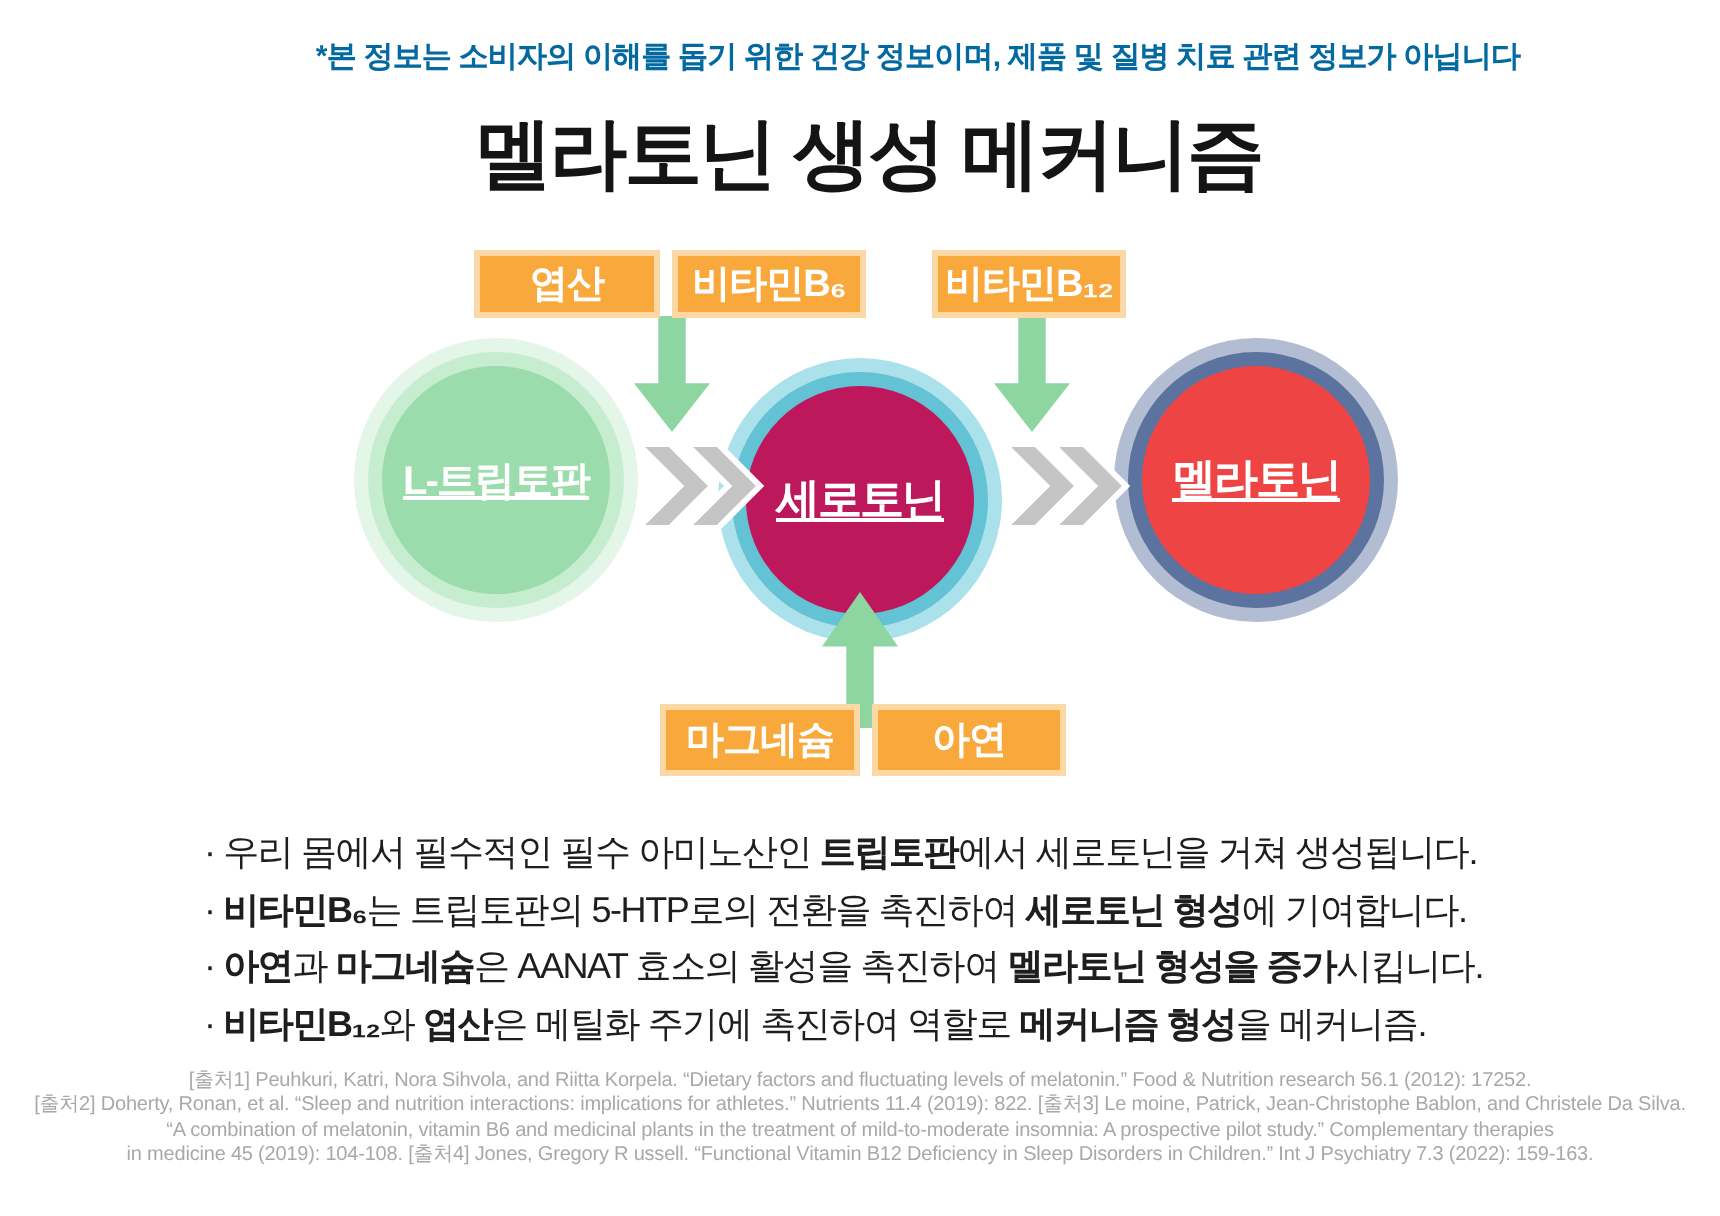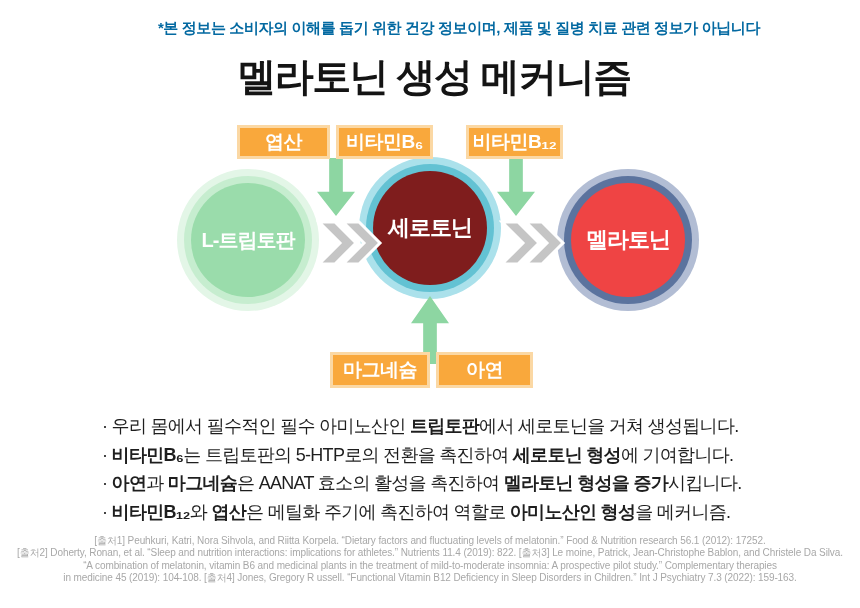--- a/index.html
+++ b/index.html
@@ -39,24 +39,25 @@
     position:absolute; left:411px; top:296px; width:38px; height:68px;
     background:#8DD6A2; z-index:3;
     clip-path: polygon(50% 0, 100% 40%, 68% 40%, 68% 100%, 32% 100%, 32% 40%, 0 40%);
   }
   
   .circle {
     position:absolute; width:114px; height:114px; border-radius:50%;
     display:flex; align-items:center; justify-content:center;
     color:#ffffff; font-weight:800; font-size:22px; letter-spacing:-1px; z-index:1;
     text-align:center;
+    text-decoration:underline;
   }
   .c-green { left:191px; top:183px; background:#9ADCAB;
              box-shadow:0 0 0 7px #C6EDCF, 0 0 0 14px #E3F6E7; font-size:20px; }
-  .c-teal  { left:373px; top:171px; background:#7f1d1d;
+  .c-teal  { left:373px; top:193px; background:#be185d;
              box-shadow:0 0 0 7px #63C2D3, 0 0 0 14px #ABE1EB; }
   .c-navy  { left:571px; top:183px; background:#ef4444;
              box-shadow:0 0 0 7px #5B739E, 0 0 0 14px #B2BDD4; }
   
   .chev { position:absolute; z-index:2; }
   #chev1 { left:316px; top:219px; }
   #chev2 { left:499px; top:219px; }
   
   .bullets { position:absolute; left:102px; top:412px; width:700px; }
   .bullet {
@@ -110,21 +111,21 @@
     <div class="arrow-up"></div>
 
     <div class="obox" id="box-mg">마그네슘</div>
     <div class="obox" id="box-zn">아연</div>
   </div>
 
   <div class="bullets">
     <div class="bullet"><span>· 우리 몸에서 필수적인 필수 아미노산인 </span><span class="b">트립토판</span><span>에서 세로토닌을 거쳐 생성됩니다.</span></div>
     <div class="bullet"><span>· </span><span class="b">비타민B₆</span><span>는 트립토판의 5-HTP로의 전환을 촉진하여 </span><span class="b">세로토닌 형성</span><span>에 기여합니다.</span></div>
     <div class="bullet"><span>· </span><span class="b">아연</span><span>과 </span><span class="b">마그네슘</span><span>은 AANAT 효소의 활성을 촉진하여 </span><span class="b">멜라토닌 형성을 증가</span><span>시킵니다.</span></div>
-    <div class="bullet"><span>· </span><span class="b">비타민B₁₂</span><span>와 </span><span class="b">엽산</span><span>은 메틸화 주기에 촉진하여 역할로 </span><span class="b">아미노산인 형성</span><span>을 메커니즘.</span></div>
+    <div class="bullet"><span>· </span><span class="b">비타민B₁₂</span><span>와 </span><span class="b">엽산</span><span>은 메틸화 주기에 촉진하여 역할로 </span><span class="b">메커니즘 형성</span><span>을 메커니즘.</span></div>
   </div>
 
   <div class="citations">
     <div class="cite">[출처1] Peuhkuri, Katri, Nora Sihvola, and Riitta Korpela. “Dietary factors and fluctuating levels of melatonin.” Food &amp; Nutrition research 56.1 (2012): 17252.</div>
     <div class="cite">[출처2] Doherty, Ronan, et al. “Sleep and nutrition interactions: implications for athletes.” Nutrients 11.4 (2019): 822. [출처3] Le moine, Patrick, Jean-Christophe Bablon, and Christele Da Silva.</div>
     <div class="cite">“A combination of melatonin, vitamin B6 and medicinal plants in the treatment of mild-to-moderate insomnia: A prospective pilot study.” Complementary therapies</div>
     <div class="cite">in medicine 45 (2019): 104-108. [출처4] Jones, Gregory R ussell. “Functional Vitamin B12 Deficiency in Sleep Disorders in Children.” Int J Psychiatry 7.3 (2022): 159-163.</div>
   </div>
 
 </div>

